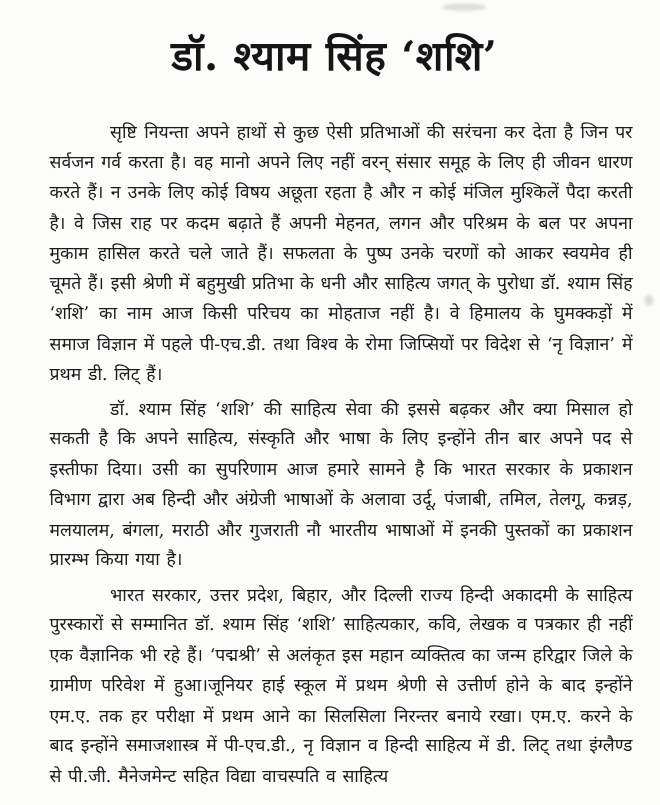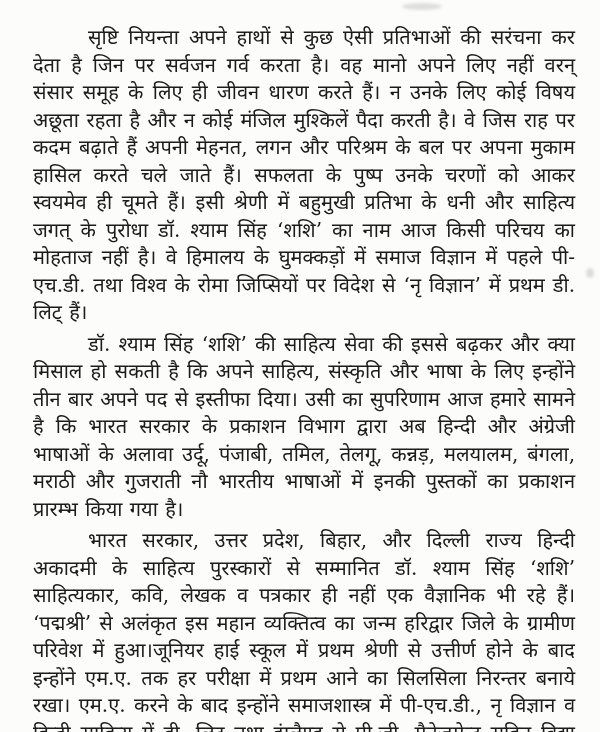--- a/index.html
+++ b/index.html
@@ -23,22 +23,22 @@
   .title {
     margin: 2px 0 30px 0;
     text-align: center;
     font-size: 37px;
     line-height: 50px;
     font-weight: 700;
     color: #151515;
     letter-spacing: 0.5px;
   }
   .body-text p.para {
-    margin: 0 0 4px 0;
-    font-size: 20px;
+    margin: 0 0 4px 12px;
+    font-size: 16px;
     line-height: 27.5px;
     text-align: justify;
     text-indent: 55px;
     word-spacing: 1px;
   }
   
   .smudge-top {
     position: absolute;
     top: 3px;
     left: 402px;
@@ -59,19 +59,20 @@
     filter: blur(1.5px);
   }
 </style>
 </head>
 <body>
 
 <div class="page">
   <div class="smudge-top"></div>
   <div class="smudge-right"></div>
 
+  <h1 class="title">डॉ. श्याम सिंह ‘शशि’</h1>
 
   <div class="body-text">
     <p class="para">सृष्टि नियन्ता अपने हाथों से कुछ ऐसी प्रतिभाओं की सरंचना कर देता है जिन पर सर्वजन गर्व करता है। वह मानो अपने लिए नहीं वरन् संसार समूह के लिए ही जीवन धारण करते हैं। न उनके लिए कोई विषय अछूता रहता है और न कोई मंजिल मुश्किलें पैदा करती है। वे जिस राह पर कदम बढ़ाते हैं अपनी मेहनत, लगन और परिश्रम के बल पर अपना मुकाम हासिल करते चले जाते हैं। सफलता के पुष्प उनके चरणों को आकर स्वयमेव ही चूमते हैं। इसी श्रेणी में बहुमुखी प्रतिभा के धनी और साहित्य जगत् के पुरोधा डॉ. श्याम सिंह ‘शशि’ का नाम आज किसी परिचय का मोहताज नहीं है। वे हिमालय के घुमक्कड़ों में समाज विज्ञान में पहले पी-एच.डी. तथा विश्व के रोमा जिप्सियों पर विदेश से ‘नृ विज्ञान’ में प्रथम डी. लिट् हैं।</p>
     <p class="para">डॉ. श्याम सिंह ‘शशि’ की साहित्य सेवा की इससे बढ़कर और क्या मिसाल हो सकती है कि अपने साहित्य, संस्कृति और भाषा के लिए इन्होंने तीन बार अपने पद से इस्तीफा दिया। उसी का सुपरिणाम आज हमारे सामने है कि भारत सरकार के प्रकाशन विभाग द्वारा अब हिन्दी और अंग्रेजी भाषाओं के अलावा उर्दू, पंजाबी, तमिल, तेलगू, कन्नड़, मलयालम, बंगला, मराठी और गुजराती नौ भारतीय भाषाओं में इनकी पुस्तकों का प्रकाशन प्रारम्भ किया गया है।</p>
     <p class="para">भारत सरकार, उत्तर प्रदेश, बिहार, और दिल्ली राज्य हिन्दी अकादमी के साहित्य पुरस्कारों से सम्मानित डॉ. श्याम सिंह ‘शशि’ साहित्यकार, कवि, लेखक व पत्रकार ही नहीं एक वैज्ञानिक भी रहे हैं। ‘पद्मश्री’ से अलंकृत इस महान व्यक्तित्व का जन्म हरिद्वार जिले के ग्रामीण परिवेश में हुआ।जूनियर हाई स्कूल में प्रथम श्रेणी से उत्तीर्ण होने के बाद इन्होंने एम.ए. तक हर परीक्षा में प्रथम आने का सिलसिला निरन्तर बनाये रखा। एम.ए. करने के बाद इन्होंने समाजशास्त्र में पी-एच.डी., नृ विज्ञान व हिन्दी साहित्य में डी. लिट् तथा इंग्लैण्ड से पी.जी. मैनेजमेन्ट सहित विद्या वाचस्पति व साहित्य</p>
   </div>
 </div>
 
 </body></html>

